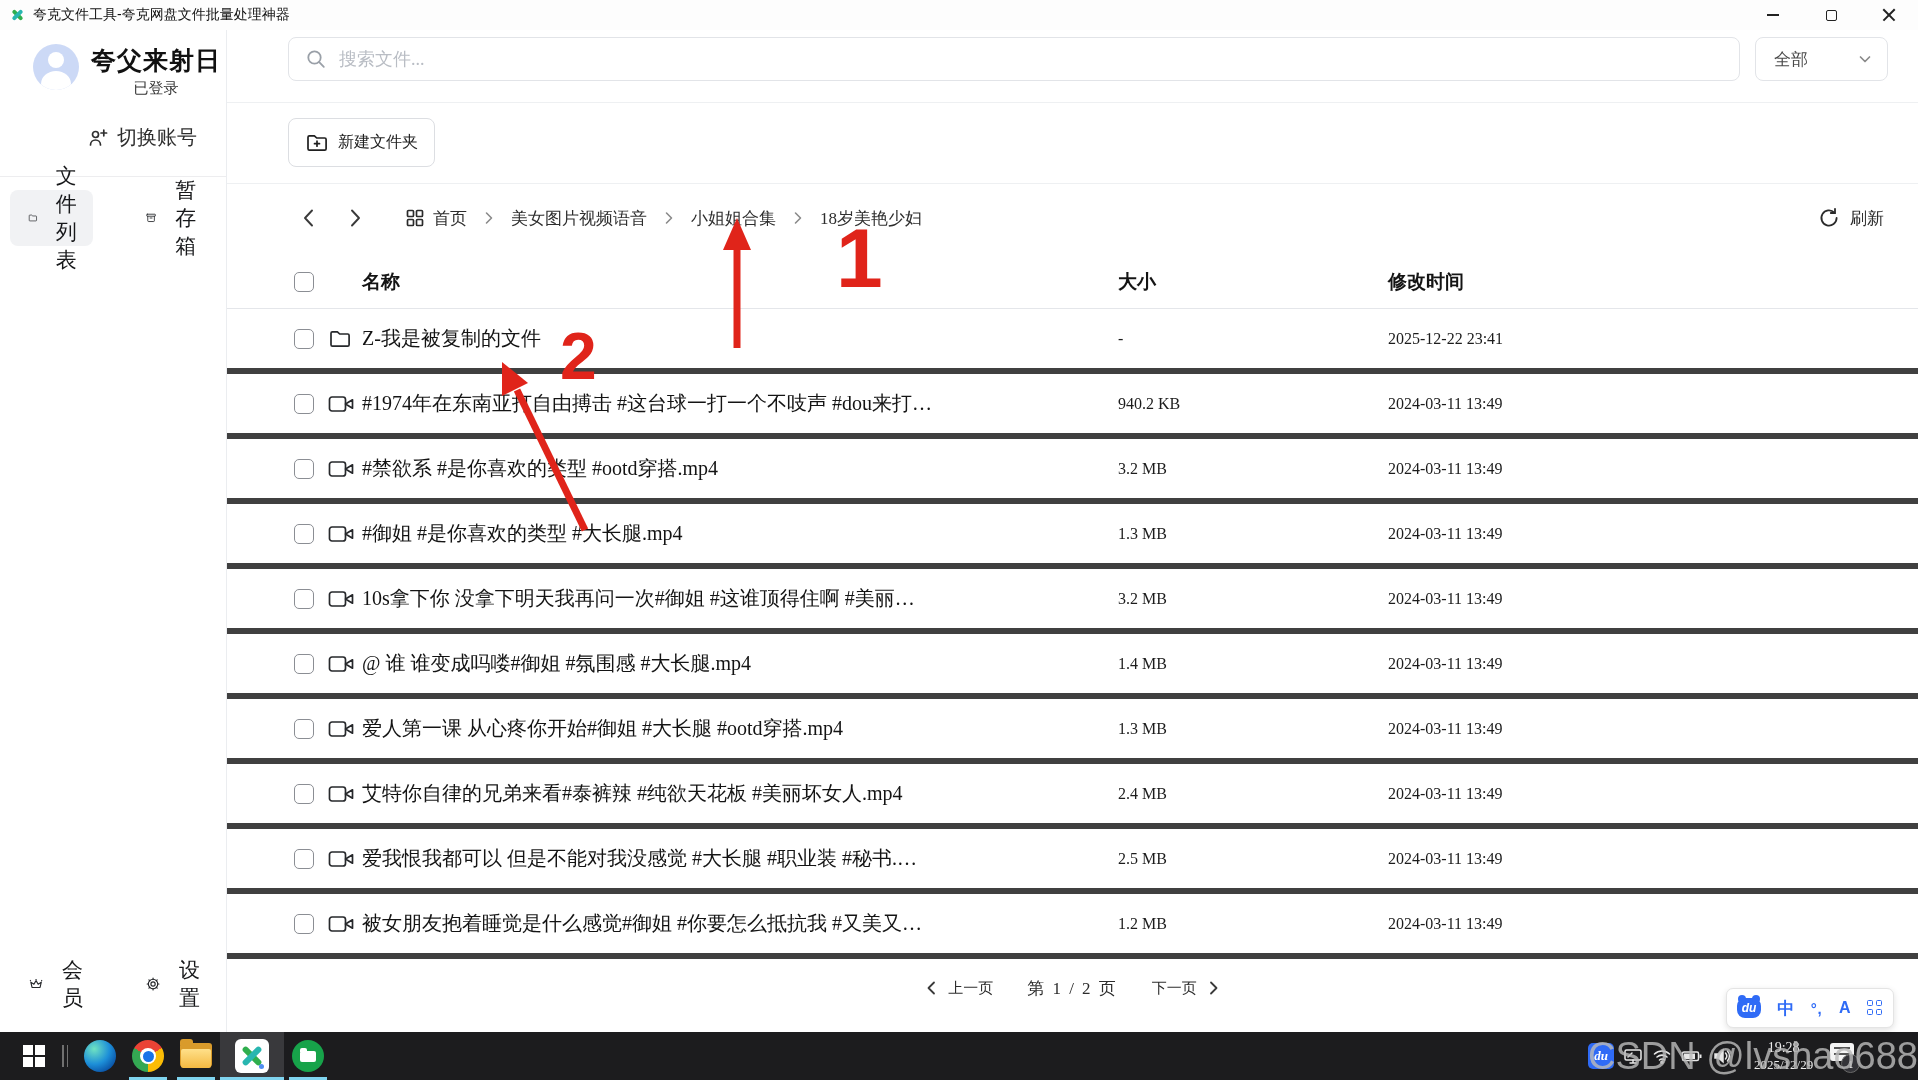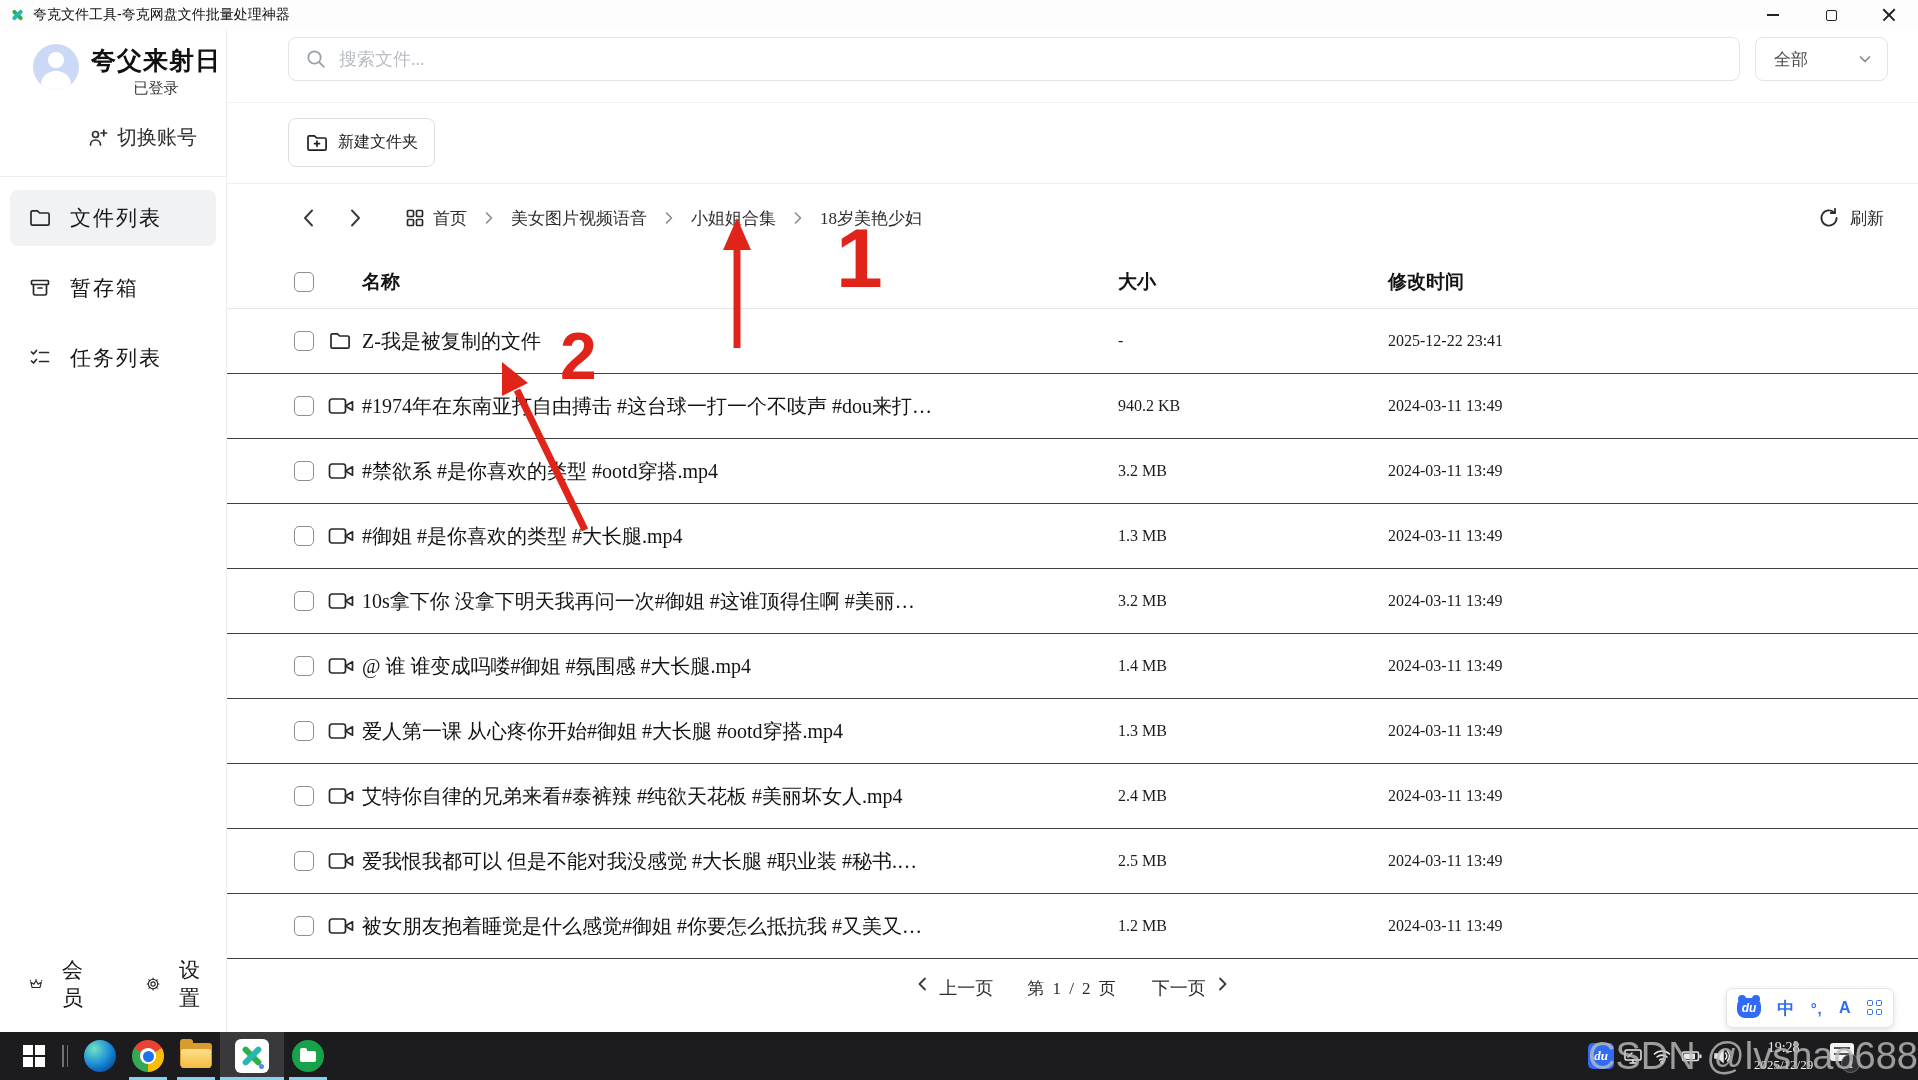--- a/index.html
+++ b/index.html
@@ -34,21 +34,21 @@
   .user { position:absolute; left:33px; top:14px; display:flex; }
   .avatar { position:relative; width:46px; height:46px; border-radius:50%; background:#ccd9f6; overflow:hidden; }
   .avatar::before { content:""; position:absolute; left:15px; top:8px; width:16px; height:16px; border-radius:50%; background:#fff; }
   .avatar::after  { content:""; position:absolute; left:8px; top:27px; width:30px; height:26px; border-radius:50%; background:#fff; }
   .user-meta { margin-left:12px; }
   .user-name { font-size:25px; font-weight:700; letter-spacing:1px; color:#111; }
   .user-status { font-size:15px; color:#333; text-align:center; margin-top:2px; }
   .switch-row { position:absolute; left:88px; top:94px; display:flex; align-items:center; gap:9px;
                 font-size:20px; color:#2d2d2d; cursor:pointer; }
   .side-divider { position:absolute; left:0; top:146px; width:226px; height:1px; background:#ededef; }
-  .nav { position:absolute; left:0; top:160px; width:226px; display:flex; flex-direction:column; gap:14px; }
+  .nav { position:absolute; left:0; top:160px; width:226px; display:flex; flex-direction:row; gap:14px; }
   .nav-item { position:relative; margin:0 10px; height:56px; border-radius:8px;
               display:flex; align-items:center; padding-left:18px; gap:18px; cursor:pointer; }
   .nav-item.active { background:#f1f2f4; }
   .nav-label { font-size:21px; color:#17181a; letter-spacing:2px; }
   .side-bottom { position:absolute; left:0; bottom:20px; width:226px; display:flex; flex-direction:row; gap:14px; }
 
   
   .main { position:relative; flex:1; height:100%; background:#fff; }
   .search-box { position:absolute; left:61px; top:7px; width:1452px; height:44px;
                 border:1px solid #e2e4e8; border-radius:8px; display:flex; align-items:center; }
@@ -72,31 +72,31 @@
   .crumb-nav { display:flex; align-items:center; gap:26px; margin-left:72px; }
   .crumb-trail { display:flex; align-items:center; gap:15px; margin-left:40px; }
   .crumb-item { font-size:17px; color:#2e2e2e; display:flex; align-items:center; gap:8px; cursor:pointer; }
   .refresh-btn { position:absolute; right:34px; top:0; height:66px; display:flex; align-items:center;
                  gap:10px; cursor:pointer;font-family:Liberation Serif, serif; }
   .refresh-label { font-size:17px; color:#2b2b2b; }
 
   
   .table { position:absolute; left:0; top:225px; width:1691px; }
   .trow { display:grid; grid-template-columns:34px 34px 756px 270px 1fr; align-items:center;
-          padding-left:67px; border-bottom:1px solid #404040; }
+          padding-left:67px; border-bottom:6px solid #404040; }
   .thead { height:54px; border-bottom:1px solid #e4e6ea; }
   .tbody-row { height:65px; cursor:pointer; }
   .th { font-size:19px; font-weight:700; color:#141414; }
   .cell-name { font-size:20px; color:#141414; white-space:nowrap; overflow:hidden; }
   .cell-size,.cell-time { font-size:16px; color:#1c1c1c; }
   .checkbox { width:20px; height:20px; border:1.8px solid #8b8e94; border-radius:5px; background:#fff; cursor:pointer; }
 
   .pagination { position:absolute; left:0; top:932px; width:1691px; height:52px;
                 display:flex; align-items:center; justify-content:center; gap:34px; }
-  .pg-link { display:flex; align-items:flex-start; gap:10px; font-size:18px; color:#2c2c2c; cursor:pointer; }
+  .pg-link { display:flex; align-items:center; gap:10px; font-size:15px; color:#2c2c2c; cursor:pointer; }
   .pg-info { font-size:17px; color:#2c2c2c; letter-spacing:2px; }
 
   
   .anno-svg { position:absolute; left:0; top:0; width:1918px; height:1080px; z-index:50; pointer-events:none; }
   .anno-digit { position:absolute; z-index:50; color:#e0241a; font-family:"Liberation Sans", sans-serif;
                 font-weight:800; pointer-events:none; }
   .anno-one { left:836px; top:210px; font-size:84px; }
   .anno-two { left:560px; top:318px; font-size:66px; }
 
   

